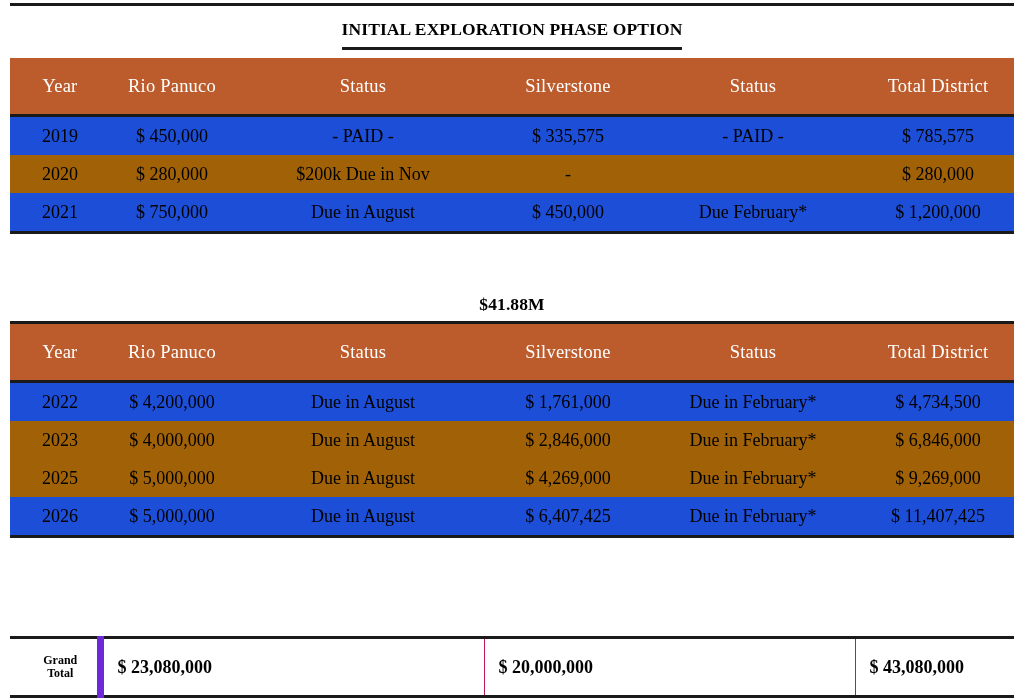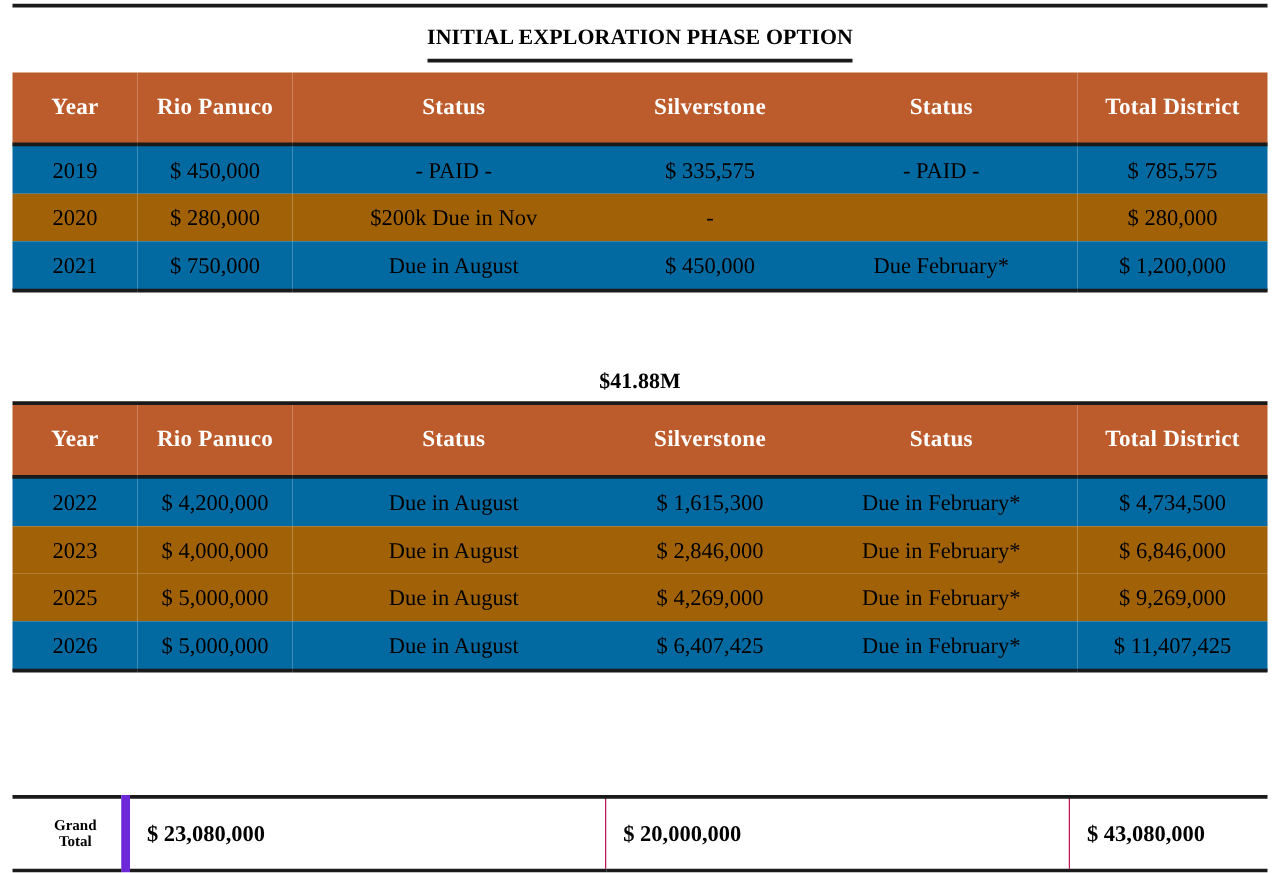--- a/index.html
+++ b/index.html
@@ -83,36 +83,36 @@
   table.data td {
     padding: 0;
     vertical-align: middle;
     border: 0;
   }
 
   
   thead tr.head-row th {
     background: #BC5B2B;
     color: #ffffff;
-    font-weight: bold;
+    font-weight: normal;
     text-align: center;
     height: 56px;
     font-size: 18.5px;
     letter-spacing: 0.2px;
     border-bottom: 3px solid #1a1a1a;
   }
   #tbl-initial thead tr.head-row th { border-top: 0; }
 
   
   tbody tr td {
     height: 38px;
     text-align: center;
     font-size: 18px;
   }
-  tbody tr.stripe td { background: #0369a1; }
+  tbody tr.stripe td { background: #1d4ed8; }
   tbody tr.plain  td { background: #a16207; }
 
   
   td.sep-right, th.sep-right { border-right: 2px solid #6b6b6b; }
   thead th.sep-right, thead th.sep-left { border-right-color: transparent; border-left-color: transparent; }
 
   tbody tr:last-child td { border-bottom: 3px solid #1a1a1a; }
 
   
   col.c-year   { width: 100px; }
@@ -237,21 +237,21 @@
           <th>Silverstone</th>
           <th class="sep-right">Status</th>
           <th>Total District</th>
         </tr>
       </thead>
       <tbody>
         <tr class="stripe">
           <td class="sep-right">2022</td>
           <td>$ 4,200,000</td>
           <td class="sep-right">Due in August</td>
-          <td>$ 1,615,300</td>
+          <td>$ 1,761,000</td>
           <td class="sep-right">Due in February*</td>
           <td>$ 4,734,500</td>
         </tr>
         <tr class="plain">
           <td class="sep-right">2023</td>
           <td>$ 4,000,000</td>
           <td class="sep-right">Due in August</td>
           <td>$ 2,846,000</td>
           <td class="sep-right">Due in February*</td>
           <td>$ 6,846,000</td>

